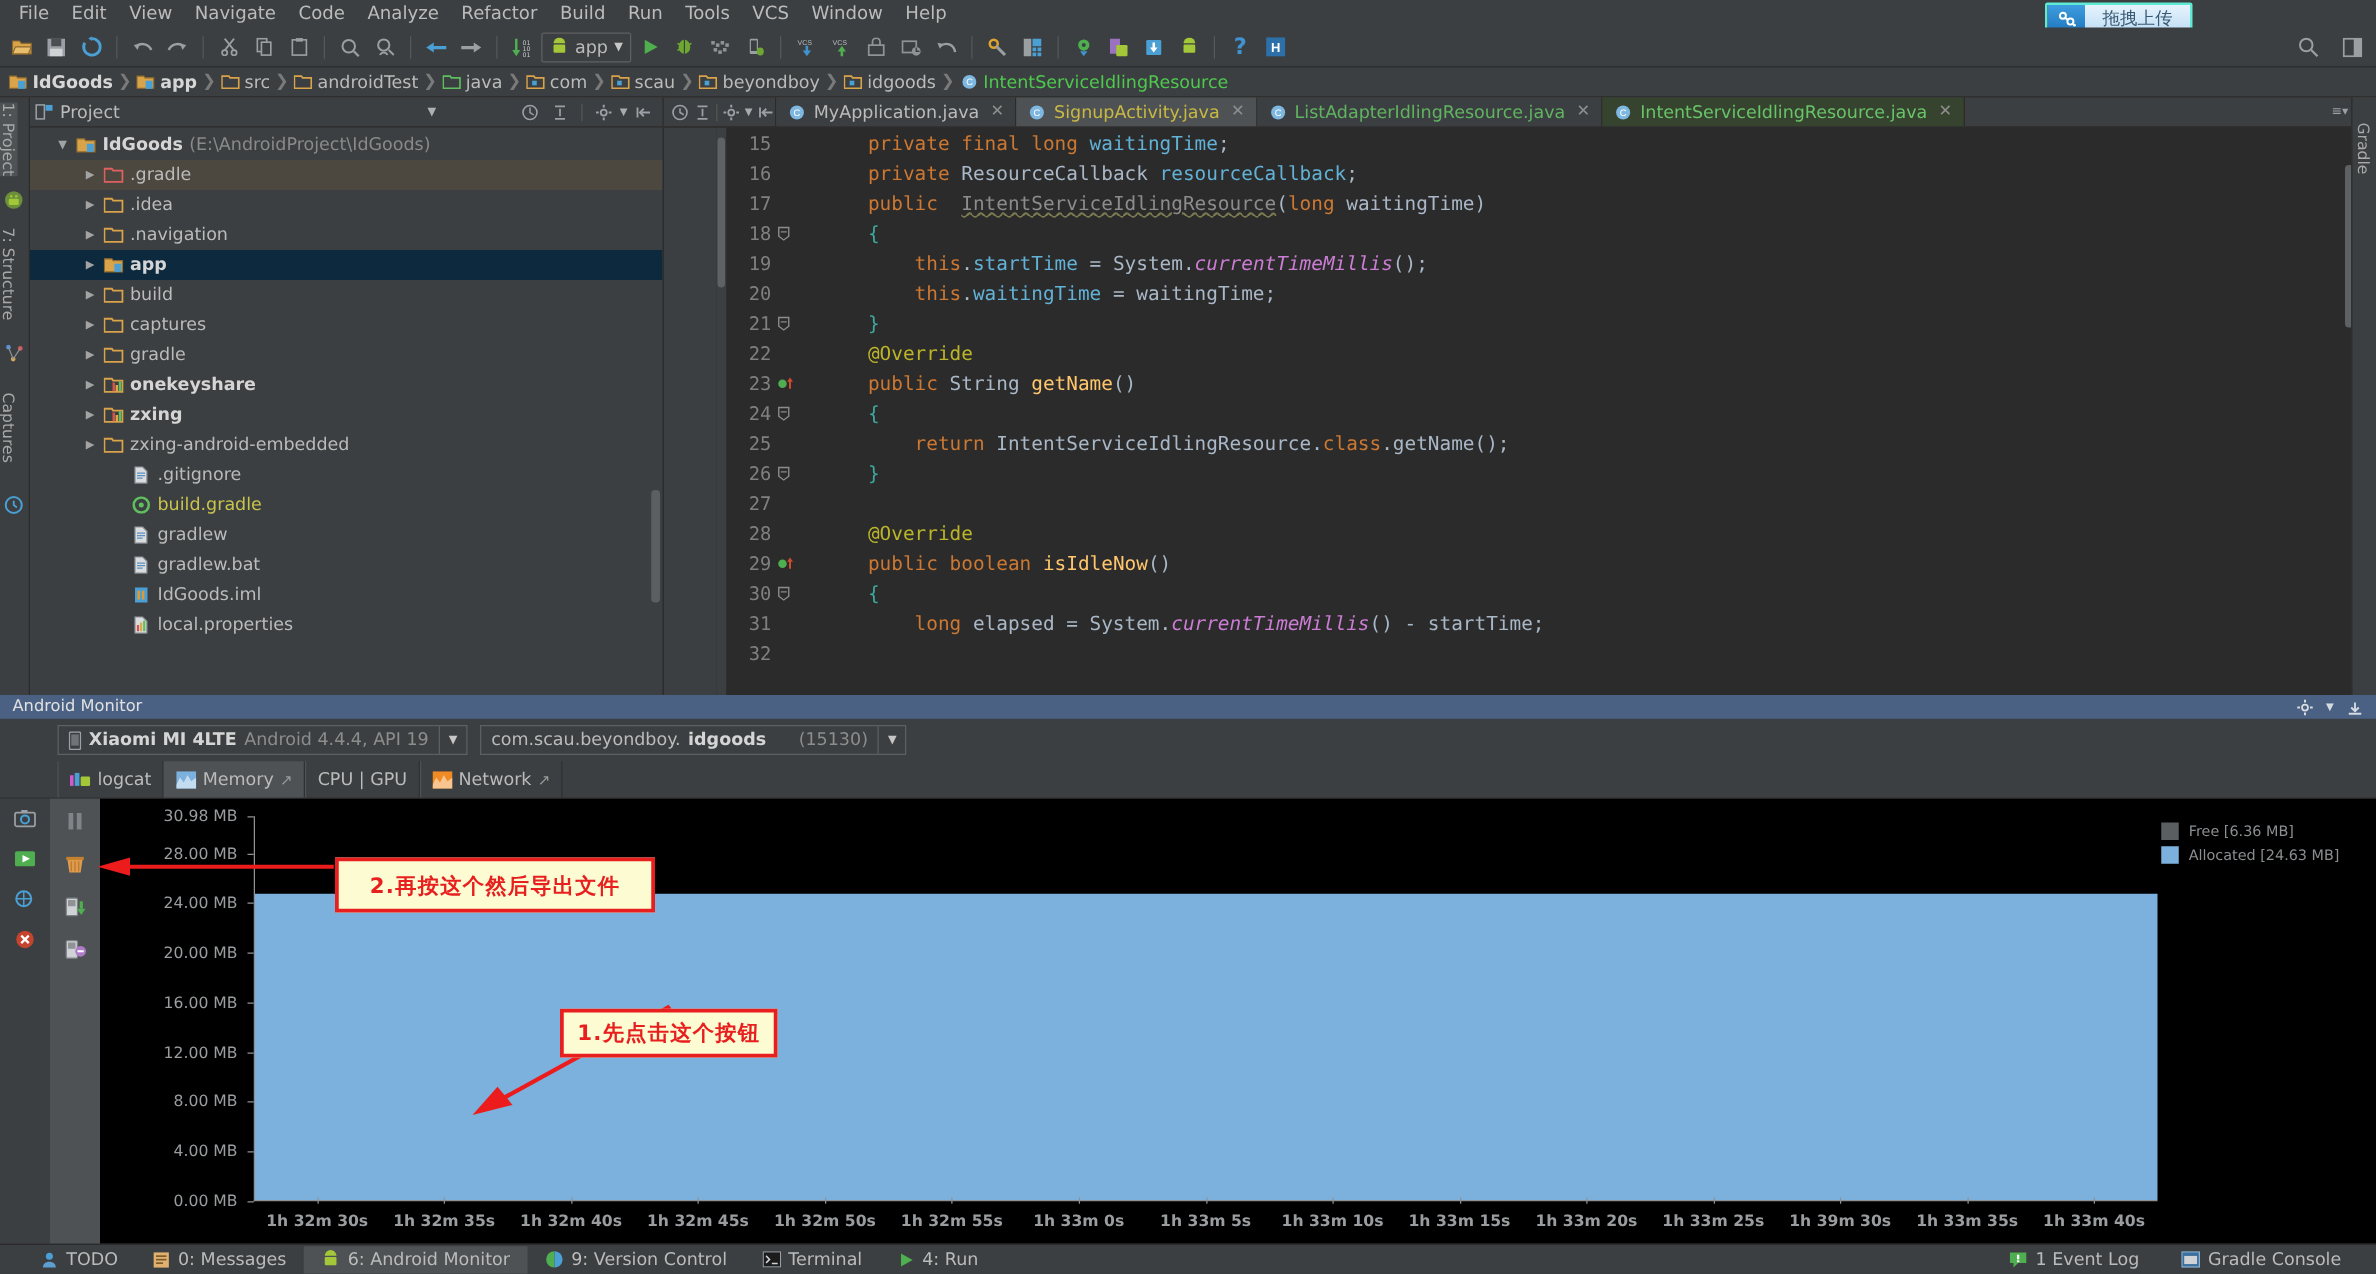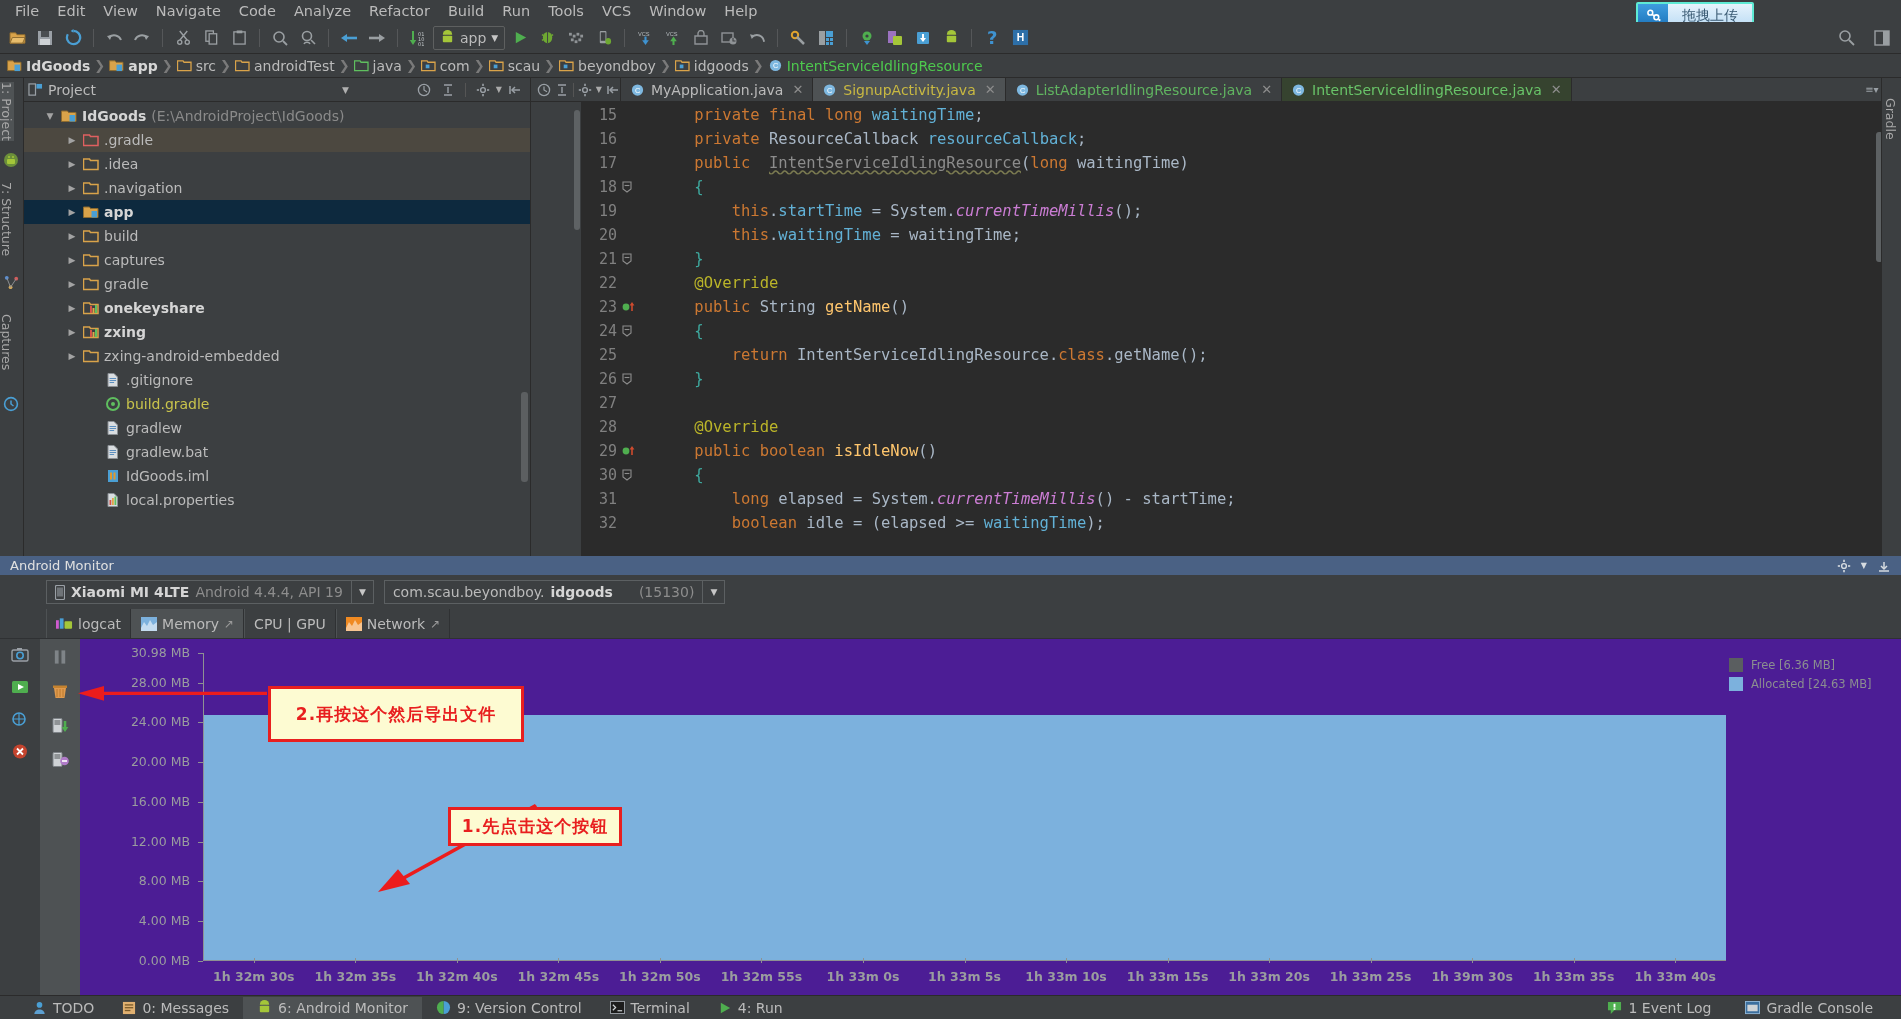--- a/index.html
+++ b/index.html
@@ -138,21 +138,21 @@
   .bold { font-weight:bold; color:#d5d5d5; }
   .mon-tabs { height:30px; display:flex; align-items:stretch; padding-left:46px; border-bottom:1px solid #2f3133; }
   .mtab { display:flex; align-items:center; gap:5px; padding:0 9px; font-size:14px; border-right:1px solid #2f3133; border-left:1px solid #4e5254; color:#bbb;}
   .mtab.active { background:#4e5254; }
   .mtab .arrow { color:#9a9a9a; font-size:12px; }
 
   .mon-body { flex:1; display:flex; position:relative; }
   .mon-rail { width:40px; background:#3c3f41; display:flex; flex-direction:column; align-items:center; padding-top:4px; gap:8px; flex:0 0 40px;}
   .mrail-btn { width:28px; height:24px; display:flex; align-items:center; justify-content:center; border-radius:2px;}
   .mon-toolcol { width:40px; background:#4e5254; display:flex; flex-direction:column; align-items:center; padding-top:6px; gap:10px; flex:0 0 40px;}
-  .chart-wrap { flex:1; position:relative; background:#4c1d95; min-width:0;}
+  .chart-wrap { flex:1; position:relative; background:#000000; min-width:0;}
   .ylabels { position:absolute; left:0; top:0; width:118px; height:100%; }
   .ylab { position:absolute; right:8px; font-size:12.5px; color:#9a9d9f; white-space:nowrap; }
   .ytick { position:absolute; left:118px; width:5px; height:1px; background:#8e9193; }
   .plot { position:absolute; left:123px; top:14px; right:175px; bottom:34px; }
   .plot-axis-v { position:absolute; left:0; top:0; bottom:0; width:1px; background:#8e9193; }
   .plot-axis-h { position:absolute; left:0; right:0; bottom:0; height:1px; background:#8e9193; }
   .alloc-band { position:absolute; left:1px; right:0; background:#7cb1dd; }
   .xlabels { position:absolute; left:123px; right:175px; bottom:6px; height:20px; }
   .xlab { position:absolute; font-size:12.5px; color:#9a9d9f; transform:translateX(-50%); white-space:nowrap;font-weight:bold; }
   .xtick { position:absolute; bottom:26px; width:1px; height:5px; background:#8e9193; }
@@ -941,21 +941,21 @@
             <div class="cline"><span class="ln">29</span><span class="gmark"><svg width="16" height="14" viewBox="0 0 16 14">
                   <circle cx="5" cy="7" r="3.4" fill="#4fae4f"></circle>
                   <path d="M11 11V4" stroke="#d04b2e" stroke-width="1.6"></path>
                   <path d="M11 2l2.4 3.4h-4.8z" fill="#d04b2e"></path>
                 </svg></span><span class="ctext"><span class="id">    </span><span class="kw">public</span><span class="id"> </span><span class="kw">boolean</span><span class="id"> </span><span class="mthd">isIdleNow</span><span class="id">()</span></span></div>
             <div class="cline"><span class="ln">30</span><span class="gmark"><svg width="12" height="14" viewBox="0 0 12 14">
                   <path d="M2 2h8v7l-4 3-4-3z" fill="none" stroke="#8d8d8d" stroke-width="1.1"></path>
                   <line x1="3.6" y1="5.5" x2="8.4" y2="5.5" stroke="#8d8d8d" stroke-width="1.1"></line>
                 </svg></span><span class="ctext"><span class="id">    </span><span class="teal">{</span></span></div>
             <div class="cline"><span class="ln">31</span><span class="gmark"></span><span class="ctext"><span class="id">        </span><span class="kw">long</span><span class="id"> elapsed = System.</span><span class="italmg">currentTimeMillis</span><span class="id">() - startTime;</span></span></div>
-            <div class="cline"><span class="ln">32</span><span class="gmark"></span><span class="ctext"><span class="id">        </span><span class="kw">boolean</span><span class="id"> idle = (elapsed &gt;= </span><span class="inst">waitingTime</span><span class="id">);</span></span></div>
+            <div class="cline"><span class="ln">32</span><span class="gmark"></span></div>
           </div>
         <div class="editor-scrollbar"></div>
         <div class="code-right-rail">
           <div class="crr-mark" style="top:24px;"></div>
           <div class="crr-mark" style="top:70px;"></div>
           <div class="crr-mark" style="top:108px;"></div>
           <div class="crr-mark" style="top:150px;"></div>
           <div class="crr-mark" style="top:190px;background:#4fae4f;"></div>
           <div class="crr-mark" style="top:230px;"></div>
         </div>
@@ -1189,21 +1189,21 @@
           <div class="ytick" style="top: 282.232px;"></div>
           <div class="ytick" style="top: 322px;"></div>
         </div>
 
       <svg class="ann-svg" viewBox="0 0 1901 439" preserveAspectRatio="none">
         <line x1="267" y1="67" x2="97" y2="67" stroke="#ec1c1c" stroke-width="4"></line>
         <polygon points="78,67 104,58 104,76" fill="#ec1c1c"></polygon>
         <line x1="536" y1="205" x2="393" y2="302" stroke="#ec1c1c" stroke-width="4"></line>
         <polygon points="378,312 398,284 410,302" fill="#ec1c1c"></polygon>
       </svg>
-      <div class="callout" style="left:268px; top:47px; width:256px; height:56px;">
+      <div class="callout" style="left:268px; top:47px; width:256px; height:44px;">
         <span>2.再按这个然后导出文件</span>
       </div>
       <div class="callout" style="left:448px; top:168px; width:174px; height:39px;">
         <span>1.先点击这个按钮</span>
       </div>
     </div>
   </div>
 
   <div class="statusbar">
     <div class="sb-item">

